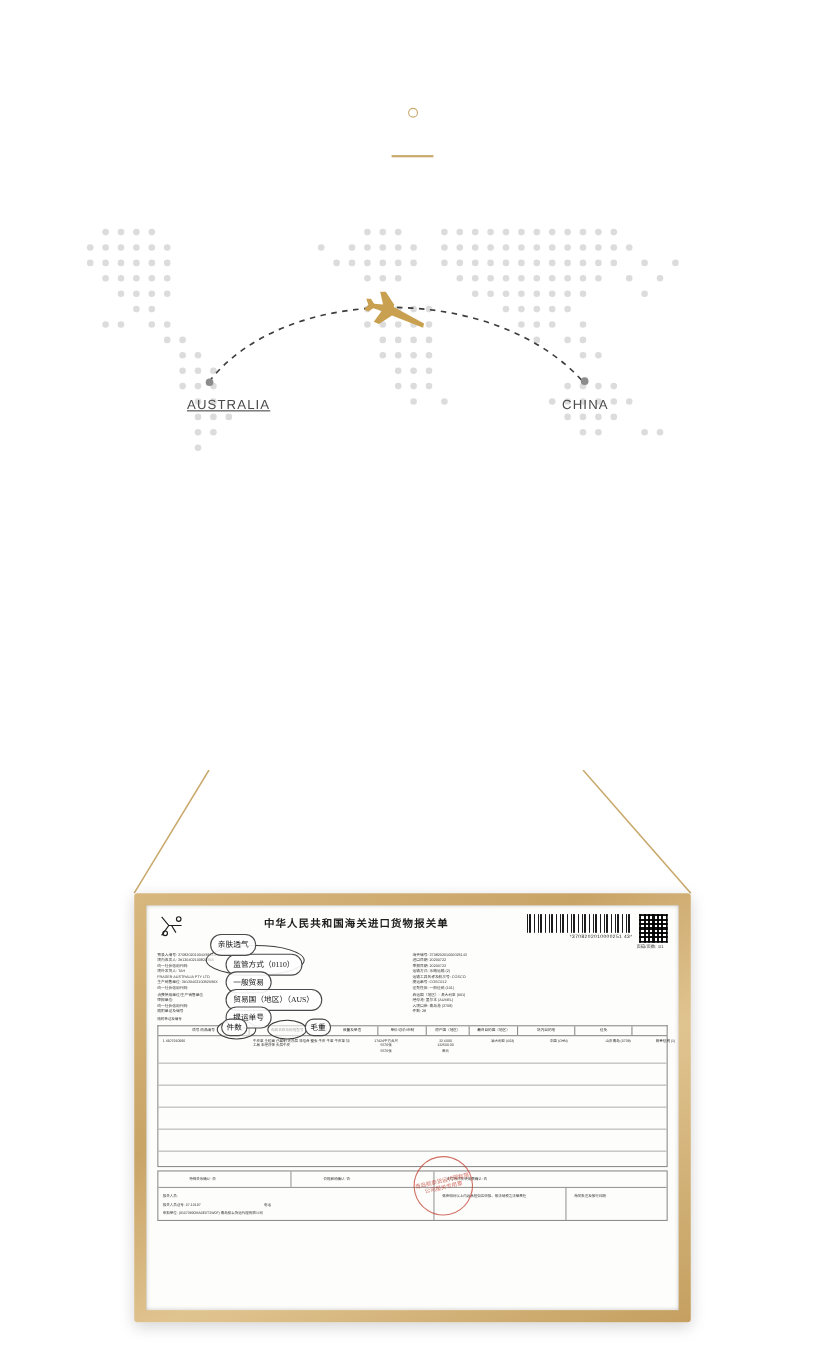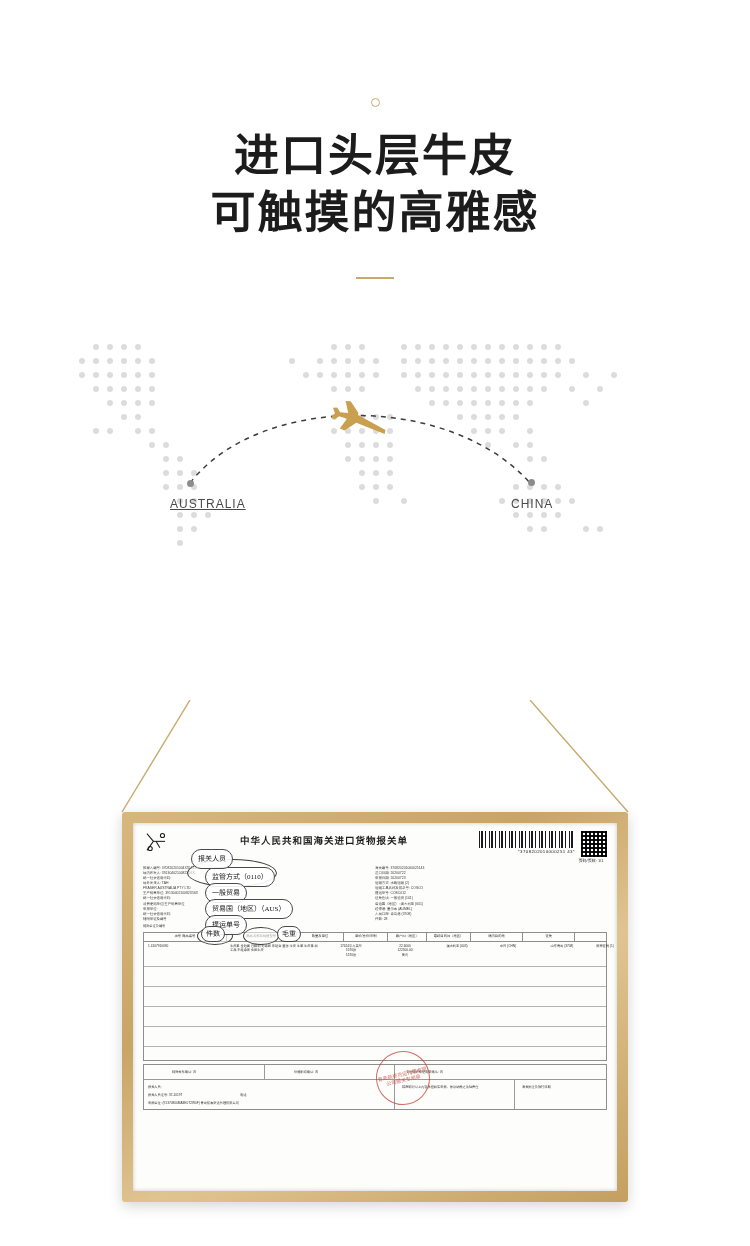--- a/index.html
+++ b/index.html
@@ -311,24 +311,20 @@
     background: rgba(255,255,255,0.55);
   }
 </style>
 </head>
 <body>
 
 <div class="page">
 
   <div class="top-dot"></div>
 
-  <div class="headline">
-    <span class="line1">进口头层牛皮</span>
-    <span class="line2">可触摸的高雅感</span>
-  </div>
 
 
   <div class="divider"></div>
 
   <div class="map-wrap">
     <svg class="dot-map" viewBox="0 0 750 300">
       <g fill="#dcdcdc">
 
         <g>
           <circle cx="96" cy="42" r="3"></circle>
@@ -672,21 +668,21 @@
         </div>
 
         <div class="hl-ellipse" style="left:54px; top:36px; width:88px; height:26px;"></div>
         <div class="hl-ellipse" style="left:64px; top:104px; width:34px; height:16px;"></div>
         <div class="hl-ellipse" style="left:110px; top:104px; width:34px; height:16px;"></div>
 
         <div class="hl-bubble" style="left:72px; top:44px;">监管方式（0110）</div>
         <div class="hl-bubble" style="left:72px; top:60px;">一般贸易</div>
         <div class="hl-bubble" style="left:72px; top:76px;">贸易国（地区）（AUS）</div>
         <div class="hl-bubble" style="left:72px; top:92px;">提运单号</div>
-        <div class="hl-bubble" style="left:58px; top:26px; font-size:7px;">报关人员</div>
+        <div class="hl-bubble" style="left:58px; top:26px; font-size:7px;">亲肤透气</div>
         <div class="hl-bubble" style="left:68px; top:103px; font-size:7px; padding:1px 4px;">件数</div>
         <div class="hl-bubble" style="left:108px; top:103px; font-size:7px; padding:1px 4px;margin-left:36px;">毛重</div>
 
       </div>
     </div>
   </div>
 
 </div>
 
 </body></html>

